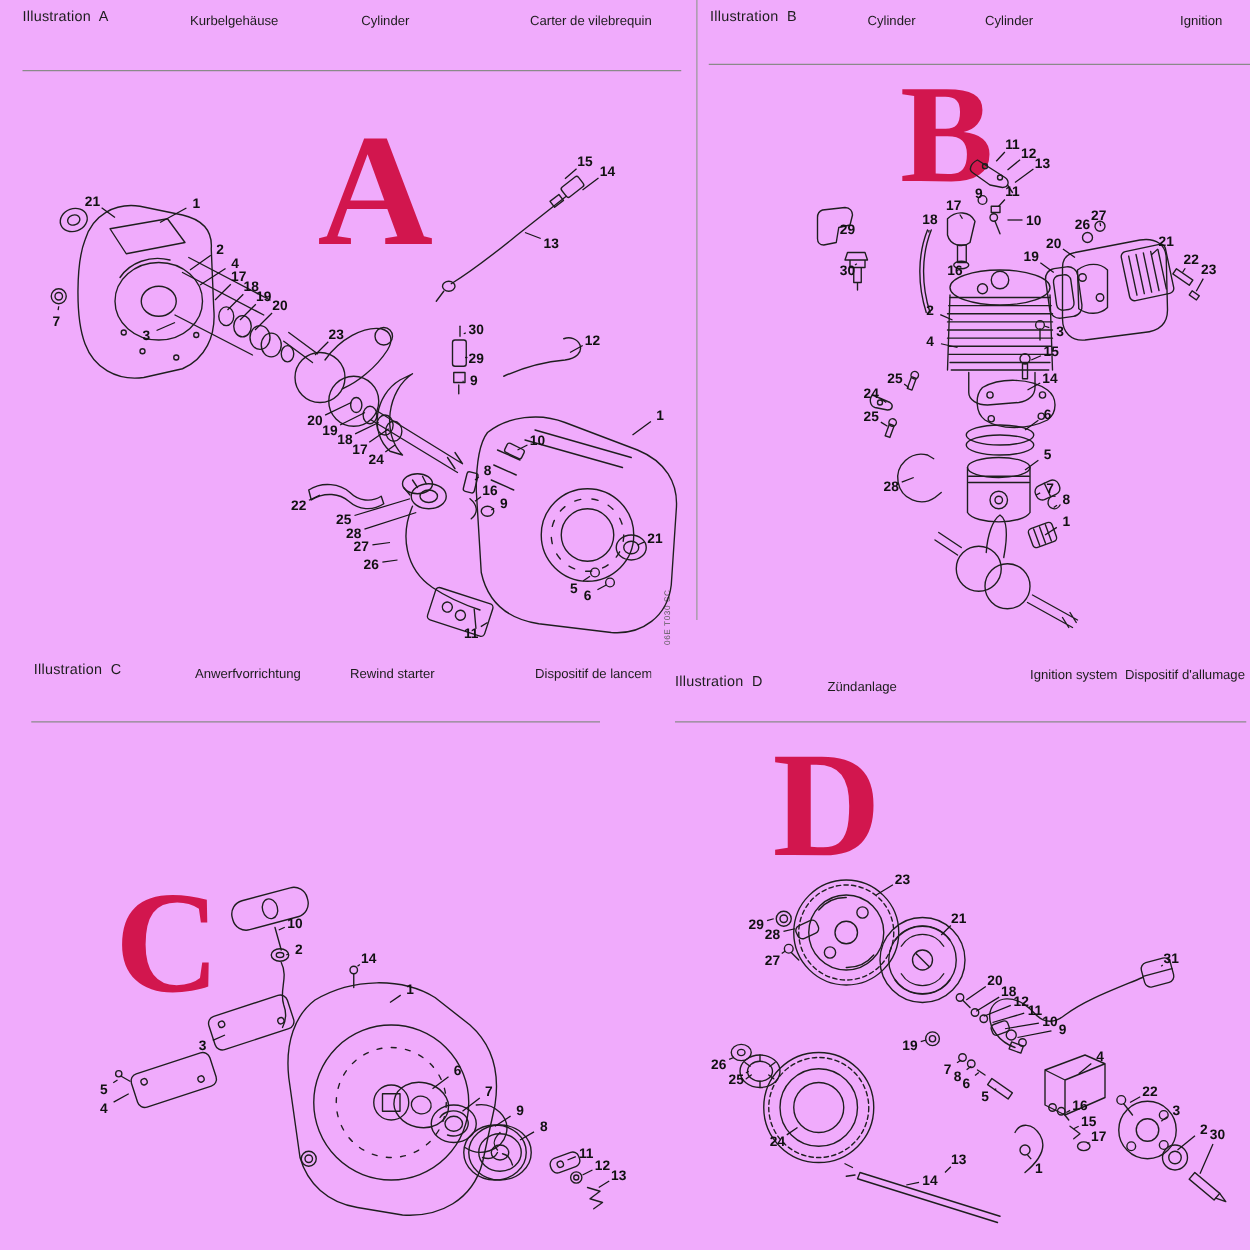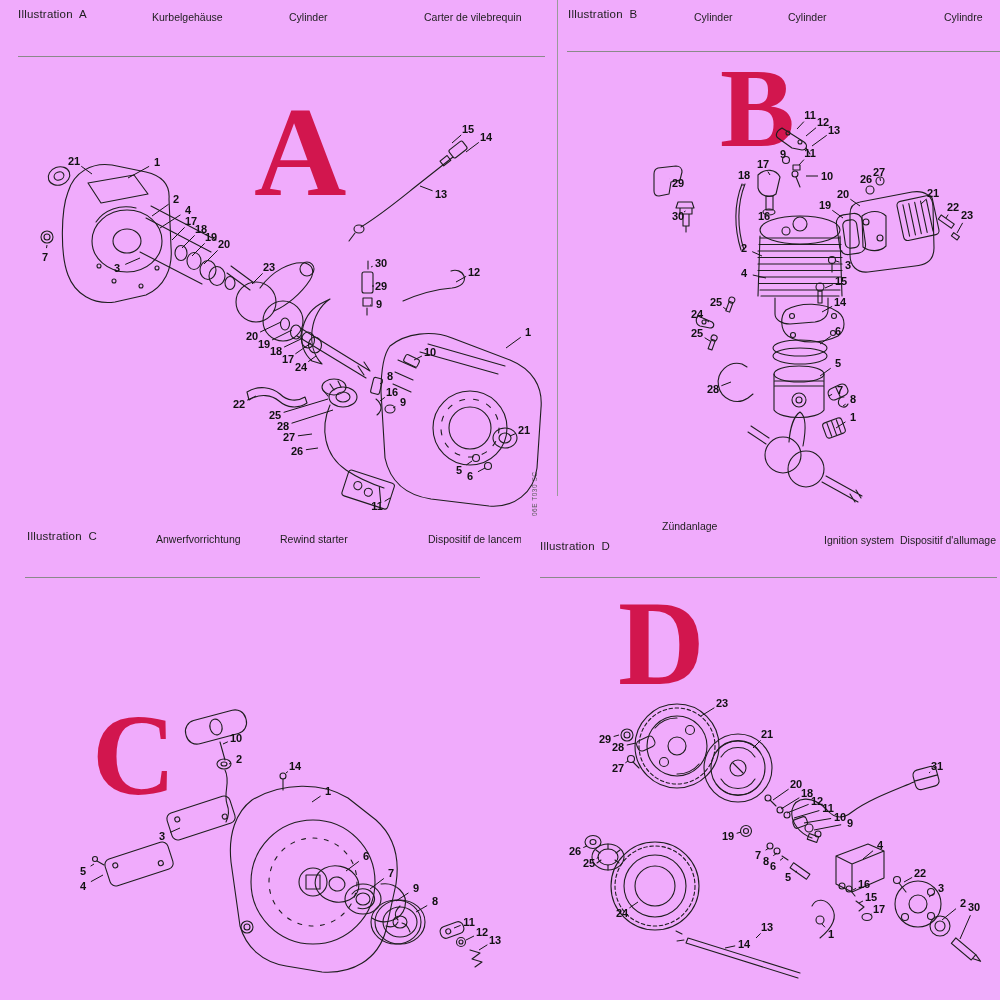--- a/index.html
+++ b/index.html
@@ -24,29 +24,29 @@
 <div id="page">
 
   <span class="hitem title" style="left:18px;top:8px">Illustration  A</span>
   <span class="hitem" style="left:152px;top:11px">Kurbelgehäuse</span>
   <span class="hitem" style="left:289px;top:11px">Cylinder</span>
   <span class="hitem" style="left:424px;top:11px">Carter de vilebrequin</span>
 
   <span class="hitem title" style="left:568px;top:8px">Illustration  B</span>
   <span class="hitem" style="left:694px;top:11px">Cylinder</span>
   <span class="hitem" style="left:788px;top:11px">Cylinder</span>
-  <span class="hitem" style="left:944px;top:11px">Cylindre</span>
+  <span class="hitem" style="left:944px;top:11px">Ignition</span>
 
   <span class="hitem title" style="left:27px;top:530px">Illustration  C</span>
   <span class="hitem" style="left:156px;top:533px">Anwerfvorrichtung</span>
   <span class="hitem" style="left:280px;top:533px">Rewind starter</span>
   <span class="hitem clip" style="left:428px;top:533px">Dispositif de lancement</span>
 
   <span class="hitem title" style="left:540px;top:540px">Illustration  D</span>
-  <span class="hitem" style="left:662px;top:520px">Zündanlage</span>
+  <span class="hitem" style="left:662px;top:544px">Zündanlage</span>
   <span class="hitem" style="left:824px;top:534px">Ignition system</span>
   <span class="hitem" style="left:900px;top:534px">Dispositif d'allumage</span>
 
   <div class="rule" style="left:18px;top:56px;width:527px"></div>
   <div class="rule" style="left:567px;top:51px;width:433px"></div>
   <div class="rule" style="left:25px;top:577px;width:455px"></div>
   <div class="rule" style="left:540px;top:577px;width:457px"></div>
   <div id="vdiv" style="left:557px;top:0;height:496px"></div>
 
   <div class="letter" style="left: 254px; top: 88px; font-size: 128px; color: rgb(210, 22, 78);">A</div>

